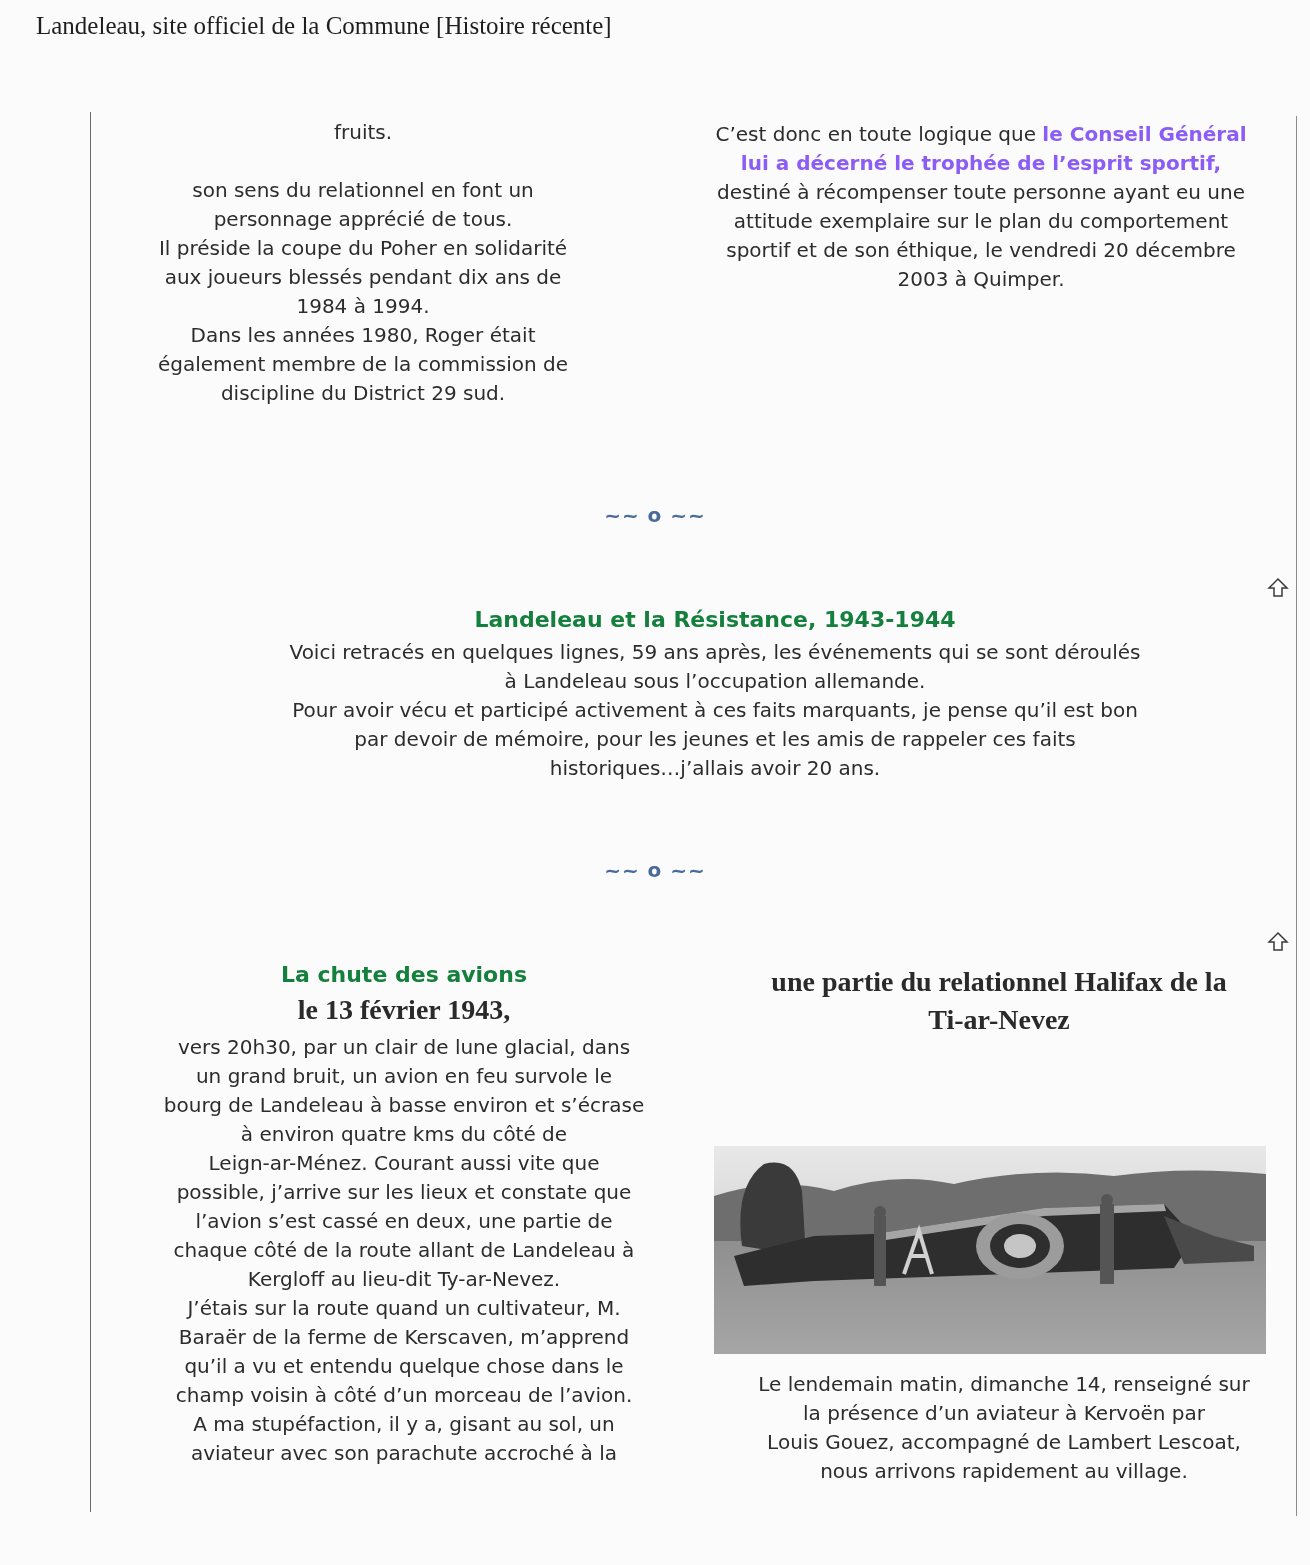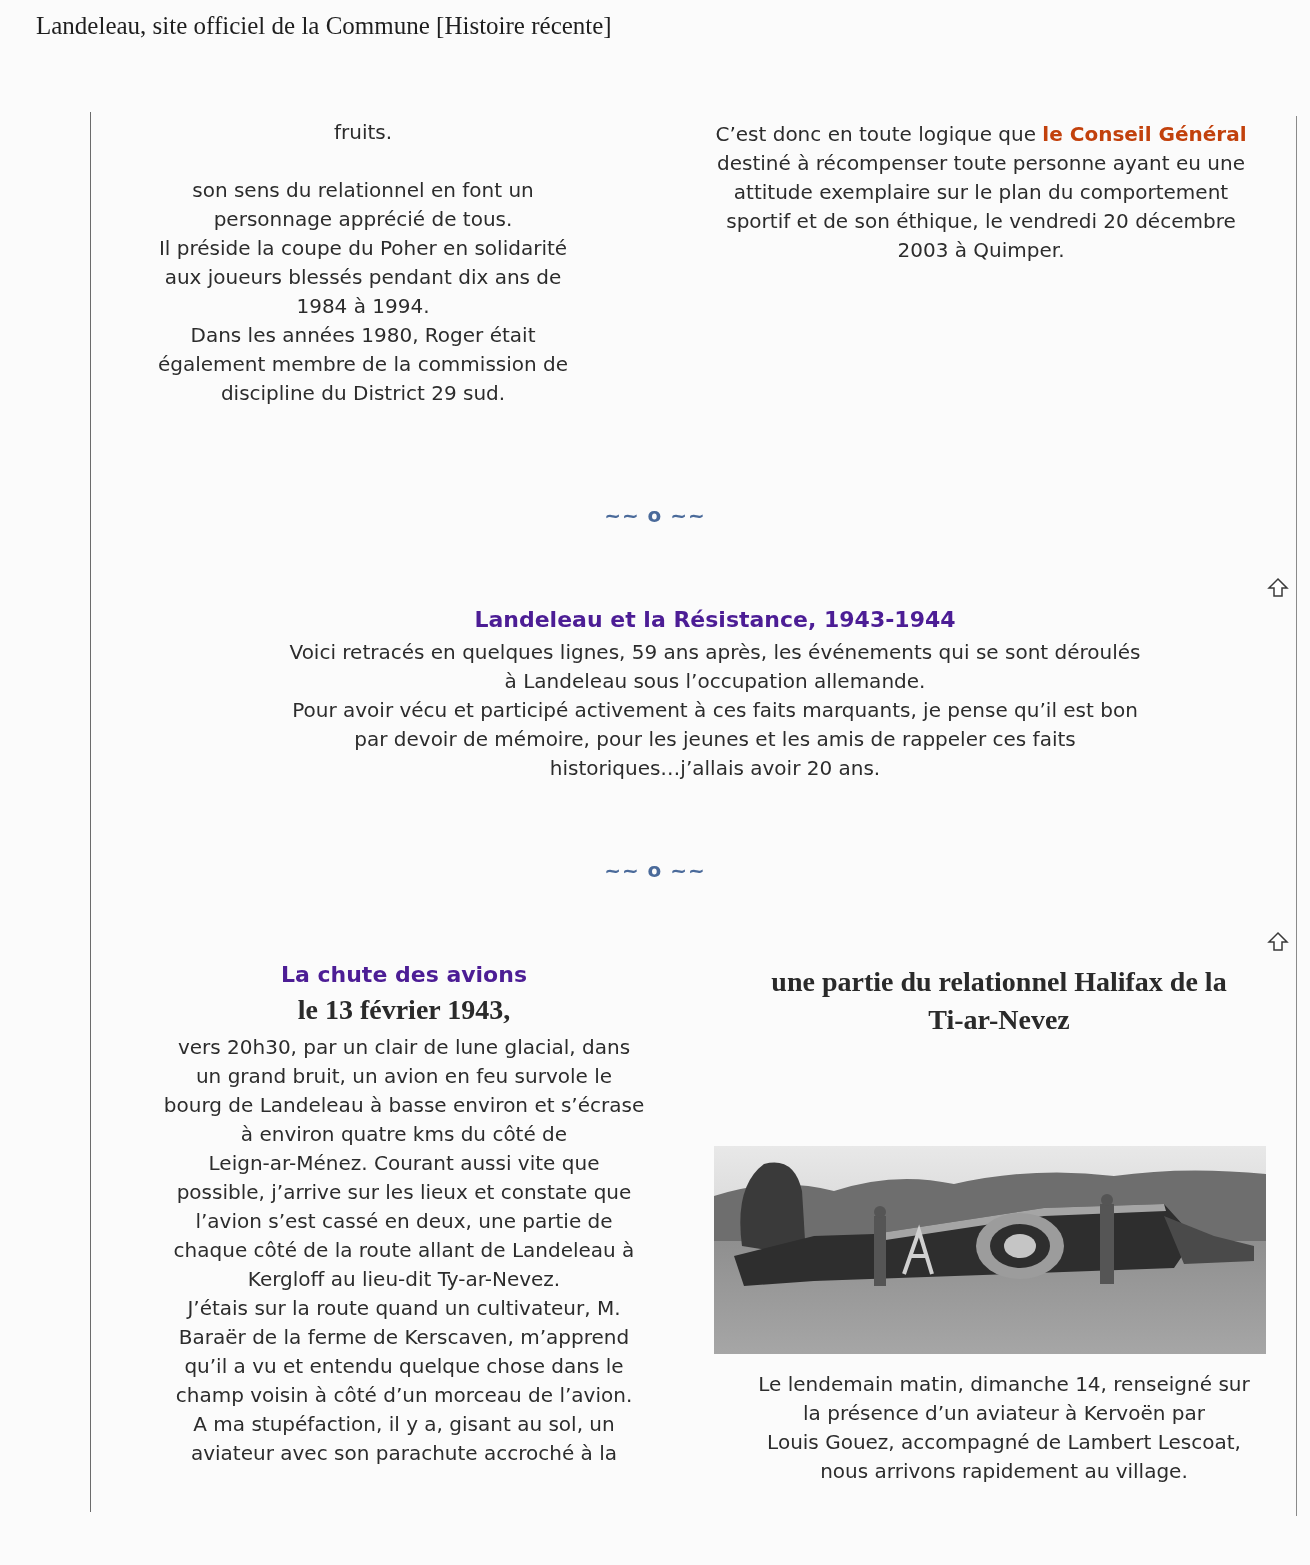--- a/index.html
+++ b/index.html
@@ -44,21 +44,21 @@
       font-family: "DejaVu Sans", sans-serif;
       font-size: 20px;
       line-height: 29px;
       color: #2c2c2c;
     }
     .block {
       position: absolute;
       text-align: center;
     }
     .para { margin: 0; }
-    .bold { font-weight: bold; color: #c2410c; }
+    .bold { font-weight: bold; color: #8b5cf6; }
     .separator {
       position: absolute;
       left: 0;
       width: 1310px;
       text-align: center;
       font-family: "DejaVu Sans", sans-serif;
       font-weight: bold;
       font-size: 20px;
       color: #4a6a9a;
       letter-spacing: 1px;
@@ -67,21 +67,21 @@
       position: absolute;
       left: 1266px;
       width: 24px;
       height: 24px;
       cursor: pointer;
     }
     .section-title {
       font-family: "DejaVu Sans", sans-serif;
       font-weight: bold;
       font-size: 22px;
-      color: #4c1d95;
+      color: #15803d;
       margin: 0;
     }
     .serif-heading {
       font-family: "Liberation Serif", serif;
       font-weight: bold;
       font-size: 28px;
       line-height: 38px;
       color: #2a2a2a;
       margin: 0;
     }
@@ -116,20 +116,21 @@
     <div>Dans les années 1980, Roger était</div>
     <div>également membre de la commission de</div>
     <div>discipline du District 29 sud.</div>
   </div>
 </div>
 
 <div class="block sans" style="left:671px; top:120px; width:620px;">
   <div>
     <span>C’est donc en toute logique que </span><span class="bold">le Conseil Général</span>
   </div>
+  <div class="bold">lui a décerné le trophée de l’esprit sportif,</div>
   <div>destiné à récompenser toute personne ayant eu une</div>
   <div>attitude exemplaire sur le plan du comportement</div>
   <div>sportif et de son éthique, le vendredi 20 décembre</div>
   <div>2003 à Quimper.</div>
 </div>
 
 <div class="separator" style="top:503px;">~~ o ~~</div>
 
 <div class="up-arrow" style="top:576px;">
   <svg width="24" height="24" viewBox="0 0 24 24">

